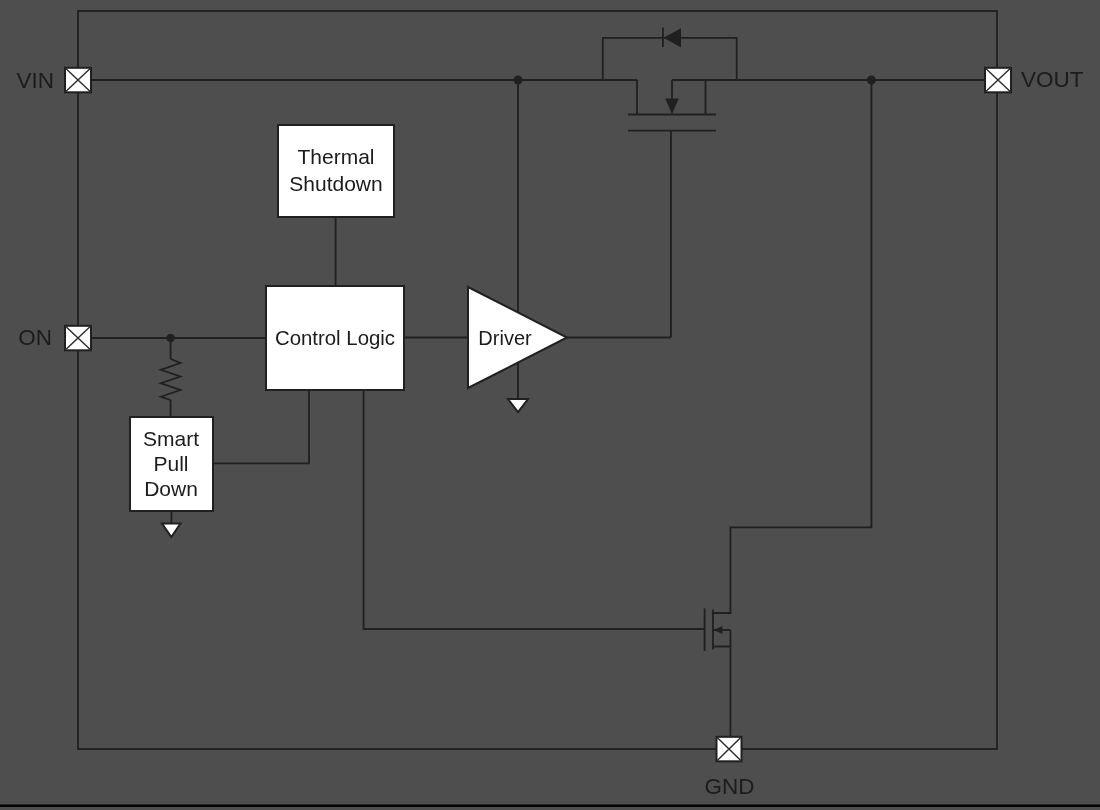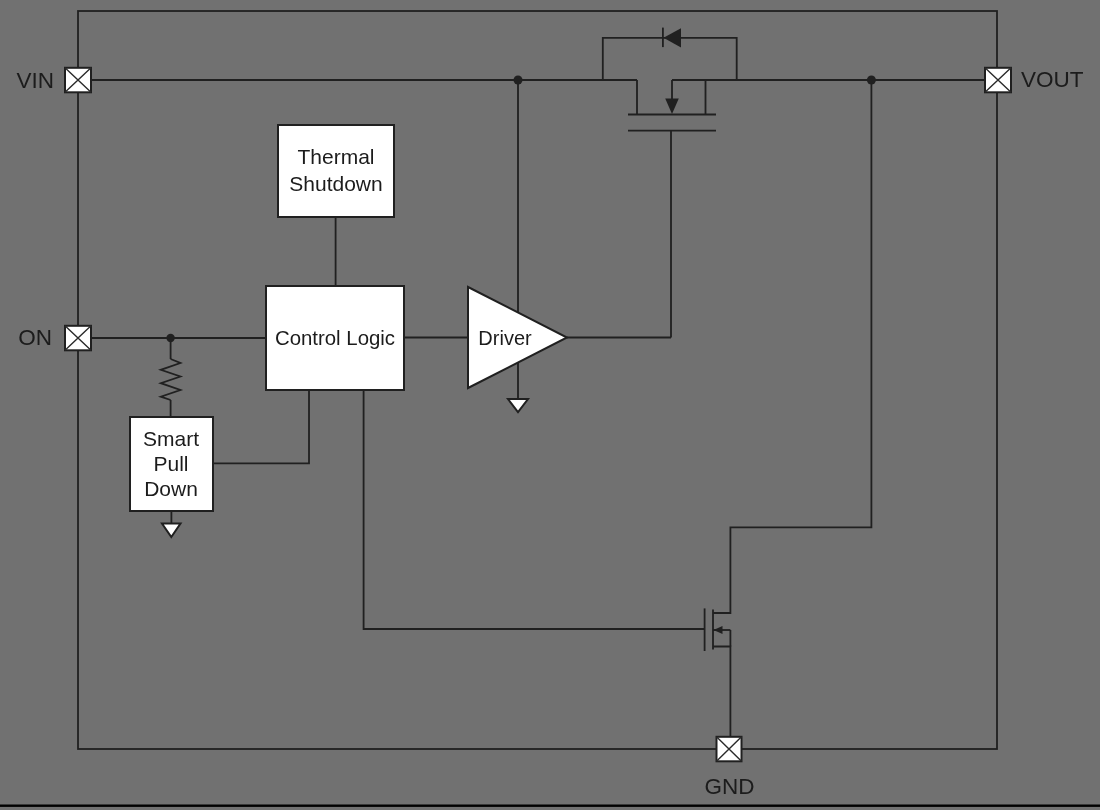--- a/index.html
+++ b/index.html
@@ -1,16 +1,16 @@
 <!DOCTYPE html>
 <html><head>
 <meta charset="utf-8">
 <style>
   html,body{margin:0;padding:0;background:#ffffff;}
-  .wrap{width:1100px;height:810px;position:relative;overflow:hidden;background:#ec4899;filter:grayscale(100%);}
+  .wrap{width:1100px;height:810px;position:relative;overflow:hidden;background:#1d4ed8;filter:grayscale(100%);}
   svg{display:block;}
   text{font-family:"Liberation Sans", sans-serif;fill:#1c1c1c;}
 </style>
 </head>
 <body>
 <div class="wrap">
 <svg width="1100" height="810" viewBox="0 0 1100 810">
   <g stroke="#202020" stroke-width="1.8" fill="none">
 
     <rect x="78" y="11" width="919" height="738"></rect>

